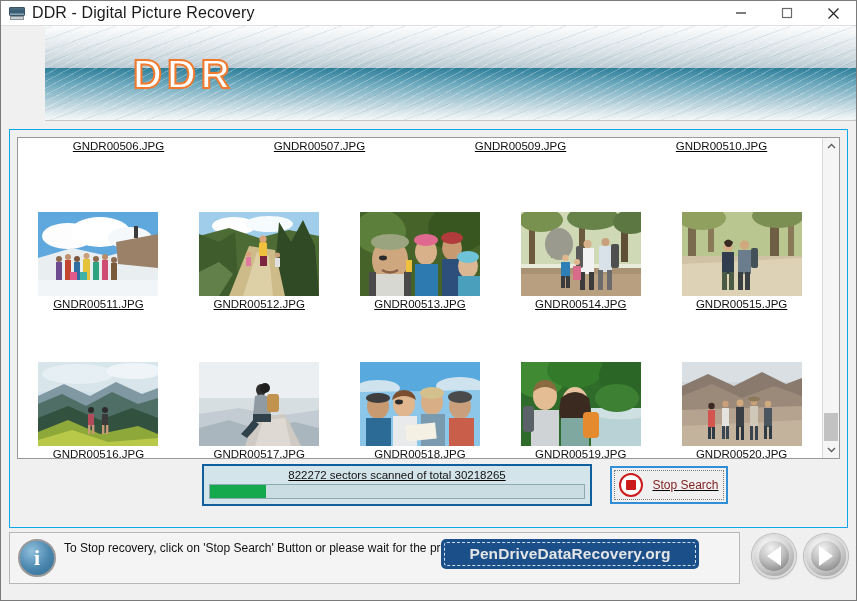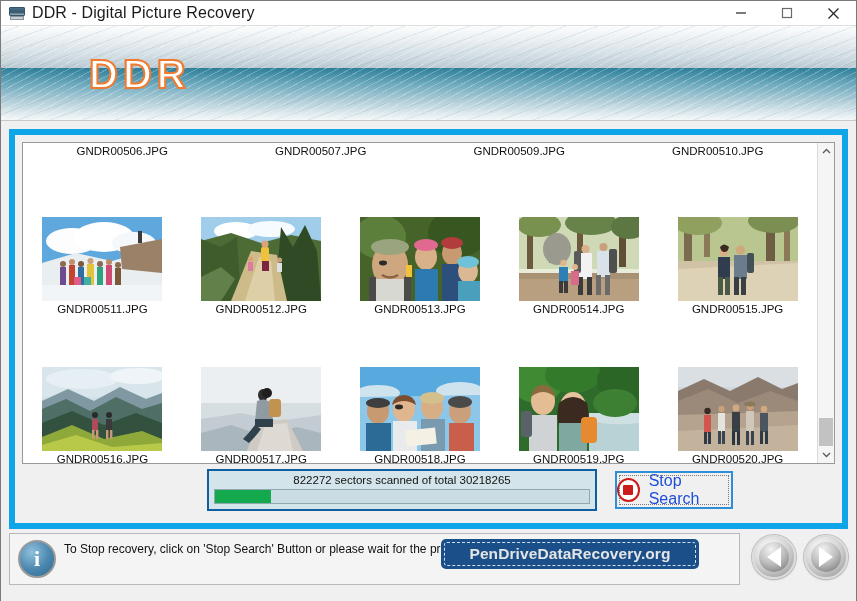--- a/index.html
+++ b/index.html
@@ -44,20 +44,21 @@
   .tb-btn {
     width: 46px; height: 100%;
     display: flex; align-items: center; justify-content: center;
     color: #262626;
   }
   .tb-btn svg { display: block; }
   
   .banner {
     height: 95px; min-height: 95px; position: relative; overflow: hidden;
     border-bottom: 1px solid #c8c8c8;
+    margin-left: 44px;
   }
   .banner .top-band {
     position: absolute; left: 0; top: 0; right: 0; height: 42px;
     background: linear-gradient(180deg,#fcfdfd 0%,#e8eef1 35%,#cfdbe1 75%,#b9c9d2 100%);
   }
   .banner .bot-band {
     position: absolute; left: 0; top: 42px; right: 0; bottom: 0;
     background: linear-gradient(180deg,#2c7e99 0%,#6ba8bd 30%,#b3d0da 65%,#e7eff2 92%,#f4f7f8 100%);
   }
   .banner .tex {
@@ -85,23 +86,23 @@
     position: absolute; left: 38px; top: 78px;
     font-size: 17px; font-weight: bold; color: #1b6fb4;
     text-shadow: 0 1px 1px rgba(255,255,255,.7);
   }
   
   .body-area {
     flex: 1; padding: 8px 8px 0 8px;
     display: flex; flex-direction: column; background: #f0f0f0;
   }
   .content-frame {
-    border: 6px solid #0ea5e9; background: #f0f0f0;
+    border: 1px solid #0ea5e9; background: #f0f0f0;
     padding: 7px 7px 7px 7px;
-    flex: 1; display: flex; flex-direction: column;
+    flex: 1; display: flex; flex-direction: column; text-decoration: underline;
   }
   
   .filelist-wrap {
     position: relative; height: 322px; min-height: 322px;
     border: 1px solid #999999; background: #ffffff;
     display: flex;
   }
   .filelist {
     flex: 1; position: relative; overflow: hidden; background: #fff;
   }
@@ -176,21 +177,21 @@
   }
   .stop-ico {
     width: 24px; height: 24px; border-radius: 50%;
     border: 2px solid #cc1b1b;
     display: flex; align-items: center; justify-content: center;
     margin-right: 9px; background: #fff;
   }
   .stop-ico i {
     display: block; width: 10px; height: 10px; background: #cc1b1b; border-radius: 1px;
   }
-  .stop-label { font-size: 16px; color: #1d4ed8; }
+  .stop-label { font-size: 12px; color: #7f1d1d; }
   
   .info-area {
     display: flex; align-items: flex-start; padding: 4px 8px 8px 8px;
     background: #f0f0f0; position: relative; height: 72px; min-height: 72px;
   }
   .info-box {
     flex: 1; height: 52px; border: 1px solid #b8b8b8;
     background: #f4f4f4; display: flex; align-items: flex-start;
     position: relative; overflow: hidden;
   }

